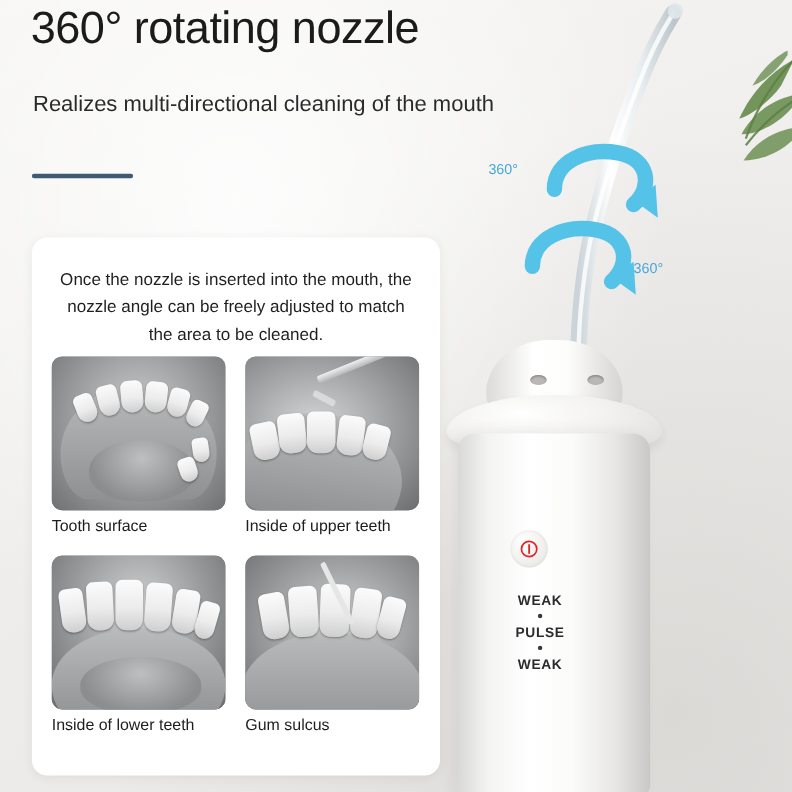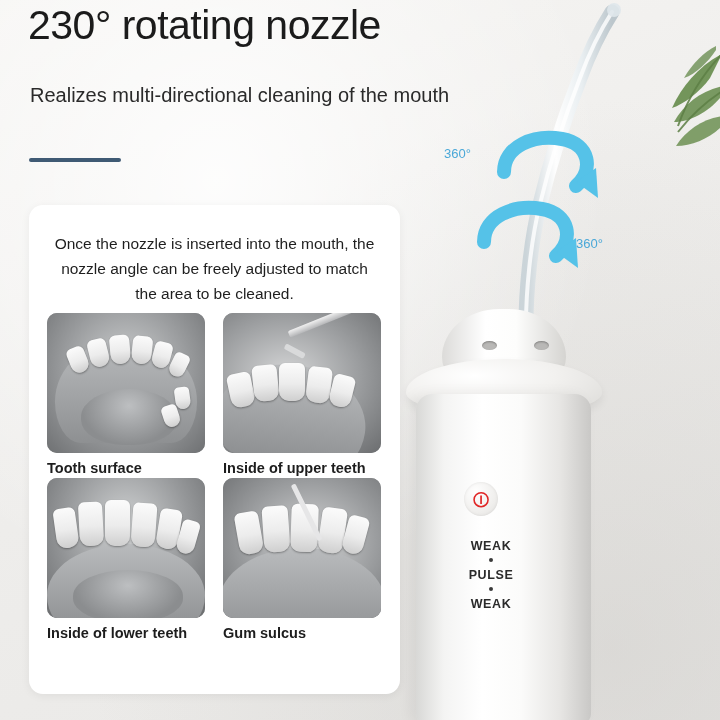--- a/index.html
+++ b/index.html
@@ -56,21 +56,21 @@
     width: 92px;
     height: 4px;
     background: #3f5a74;
     border-radius: 2px;
   }
 
   
   .card {
     position: absolute;
     left: 29px;
-    top: 205px;
+    top: 216px;
     width: 371px;
     height: 489px;
     background: #ffffff;
     border-radius: 14px;
     box-shadow: 0 2px 10px rgba(0,0,0,0.06);
   }
   .card-copy {
     position: absolute;
     left: 0;
     top: 26px;
@@ -82,22 +82,21 @@
     padding: 0 22px;
     box-sizing: border-box;
   }
   .grid {
     position: absolute;
     left: 18px;
     top: 108px;
     width: 335px;
     display: flex;
     flex-wrap: wrap;
-    gap: 2px 18px;
-    font-weight: bold;
+    gap: 18px 18px;
   }
   .cell {
     width: 158px;
   }
   .thumb {
     width: 158px;
     height: 140px;
     border-radius: 10px;
     overflow: hidden;
     position: relative;
@@ -254,21 +253,21 @@
       <path d="M120 40 C98 44 80 58 70 76 C86 76 104 66 116 52 Z" opacity="0.9"></path>
       <path d="M120 70 C100 72 82 84 72 100 C88 100 106 92 118 80 Z" opacity="0.85"></path>
       <path d="M112 0 C100 6 88 18 80 32 C92 28 104 16 112 4 Z" opacity="0.8"></path>
     </g>
     <g stroke="#5d7f45" stroke-width="2" fill="none" opacity="0.85">
       <path d="M120 6 C100 26 84 52 74 80"></path>
       <path d="M120 44 C104 54 88 68 74 86"></path>
     </g>
   </svg>
 
-  <div class="headline">230° rotating nozzle</div>
+  <div class="headline">360° rotating nozzle</div>
   <div class="subhead">Realizes multi-directional cleaning of the mouth</div>
   <div class="rule"></div>
 
   <div class="card">
     <div class="card-copy">Once the nozzle is inserted into the mouth, the nozzle angle can be freely adjusted to match the area to be cleaned.</div>
 
     <div class="grid">
 
       <div class="cell">
         <div class="thumb">

